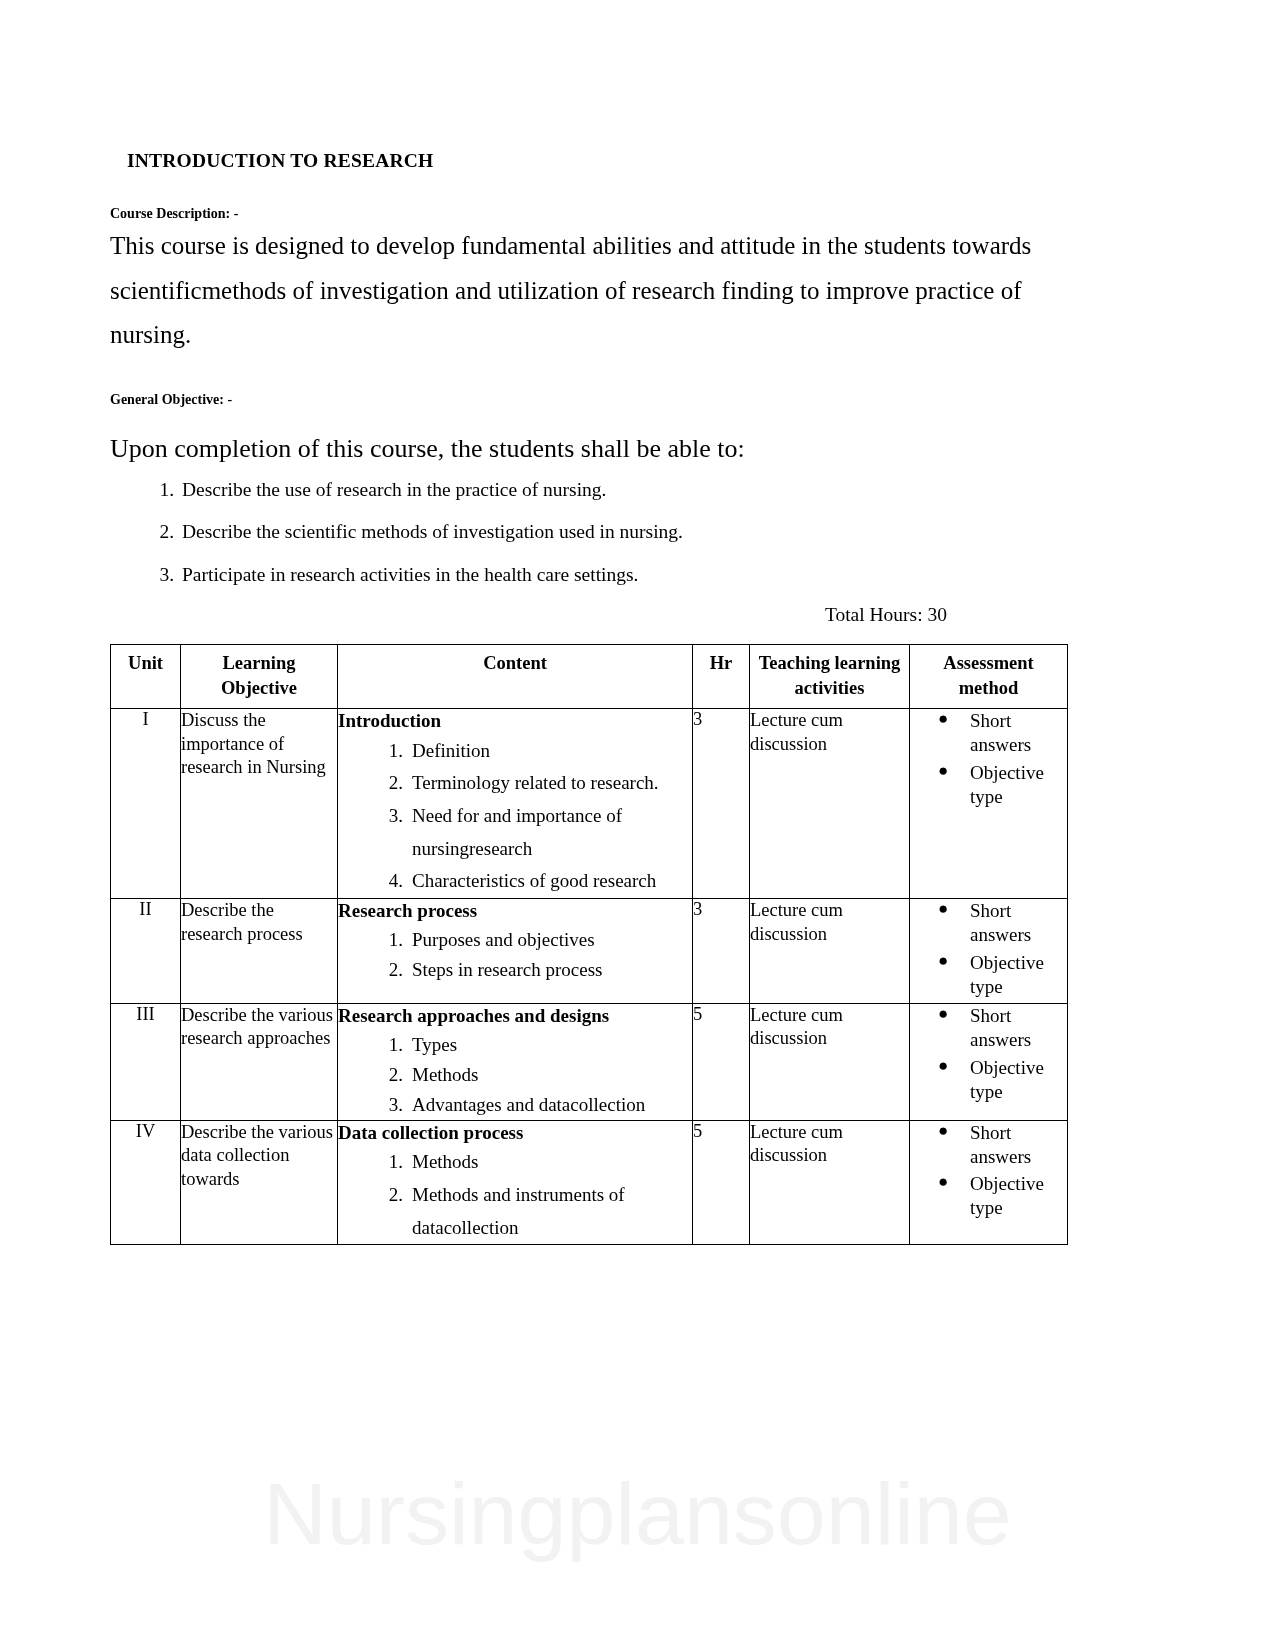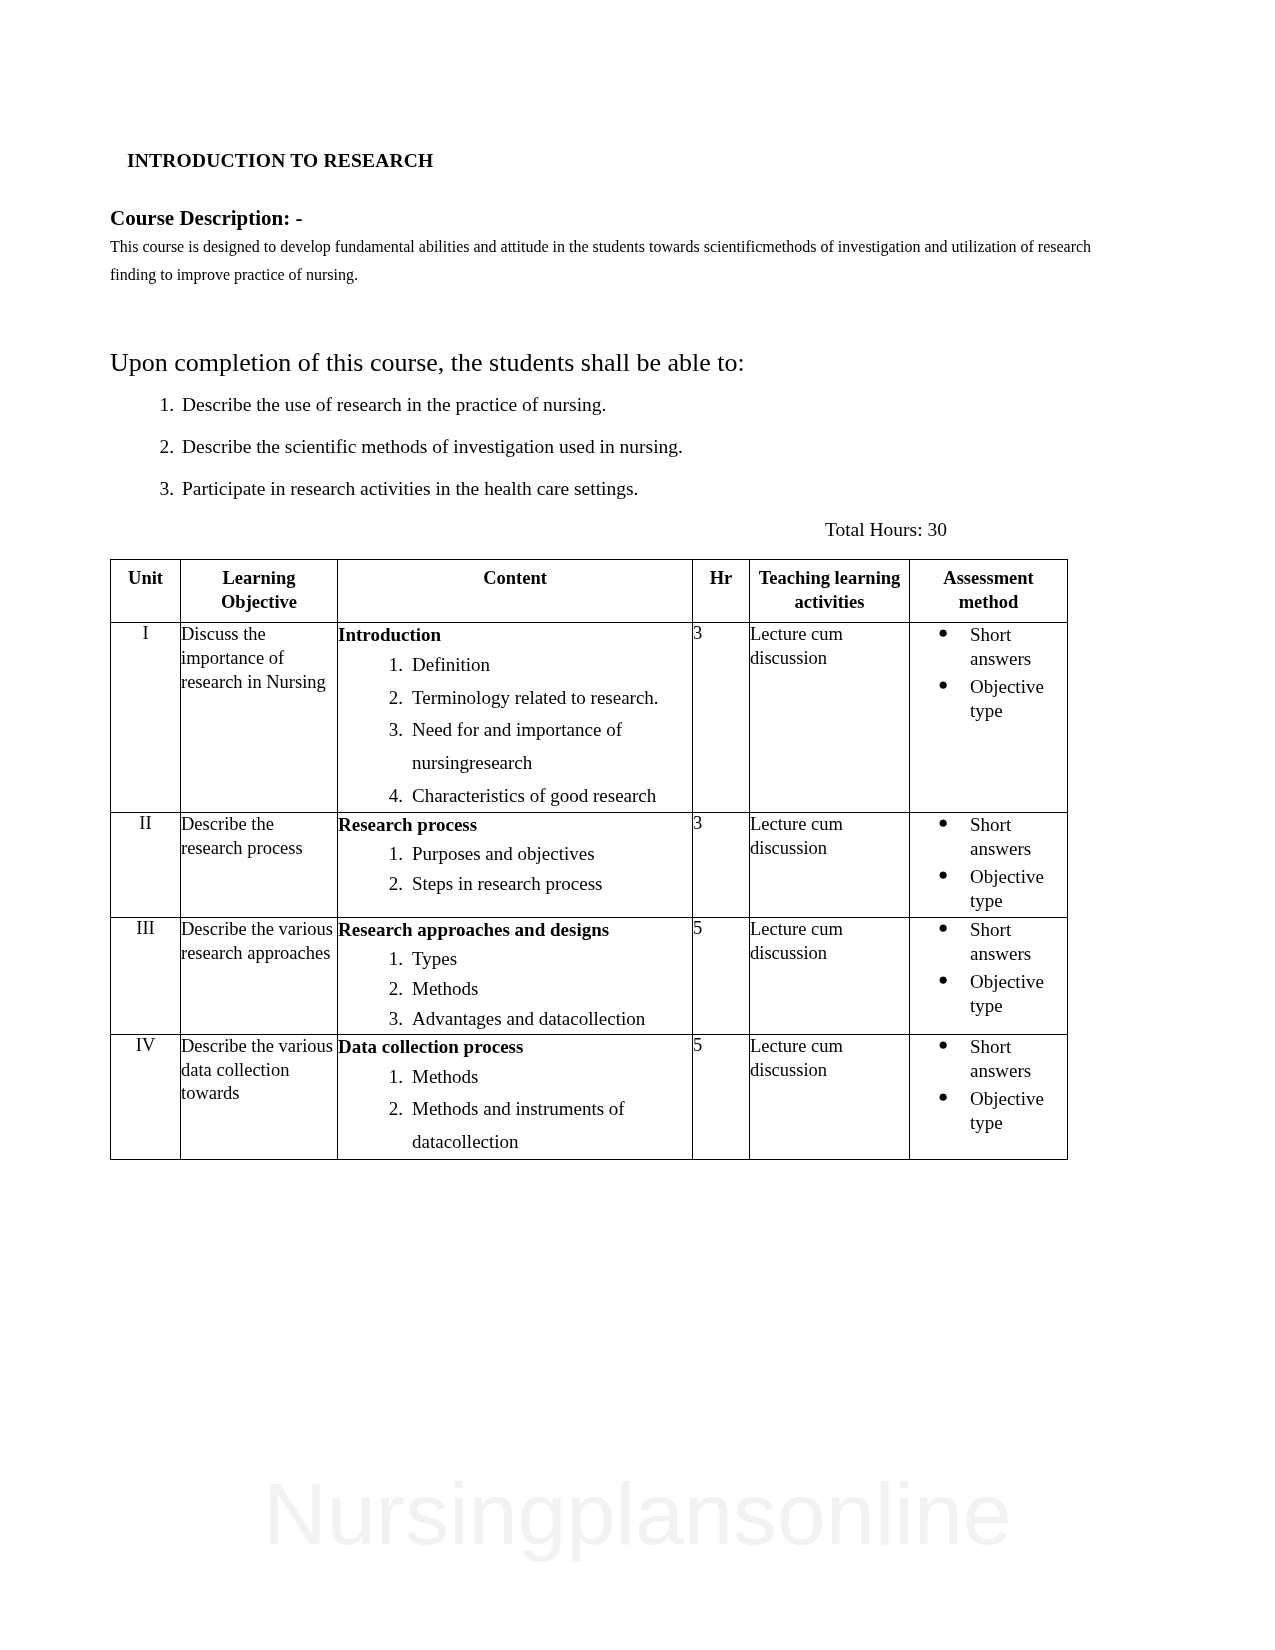--- a/index.html
+++ b/index.html
@@ -51,27 +51,27 @@
   }
 
   .doc-title {
     font-size: 19.5px;
     font-weight: bold;
     letter-spacing: 0.2px;
     margin: 0 0 34px 17px;
   }
 
   .sec-head {
-    font-size: 21px;
+    font-size: 14px;
     font-weight: bold;
     margin: 0 0 2px 0;
   }
 
   .para {
-    font-size: 16px;
+    font-size: 25px;
     line-height: 1.78;
     margin: 0;
     width: 995px;
   }
 
   .gap-lg { height: 34px; }
   .gap-md { height: 18px; }
 
   .lead {
     font-size: 26px;
@@ -214,20 +214,21 @@
     <div class="doc-title">INTRODUCTION TO RESEARCH</div>
 
     <div>
       <div class="sec-head">Course Description: -</div>
       <p class="para">This course is designed to develop fundamental abilities and attitude in the students towards scientificmethods of investigation and utilization of research finding to improve practice of nursing.</p>
     </div>
 
     <div class="gap-lg"></div>
 
     <div>
+      <div class="sec-head">General Objective: -</div>
       <div class="gap-md"></div>
       <p class="lead">Upon completion of this course, the students shall be able to:</p>
       <ol class="obj-list">
         <li>
           <span class="num">1.</span>
           <span>Describe the use of research in the practice of nursing.</span>
         </li>
         <li>
           <span class="num">2.</span>
           <span>Describe the scientific methods of investigation used in nursing.</span>

